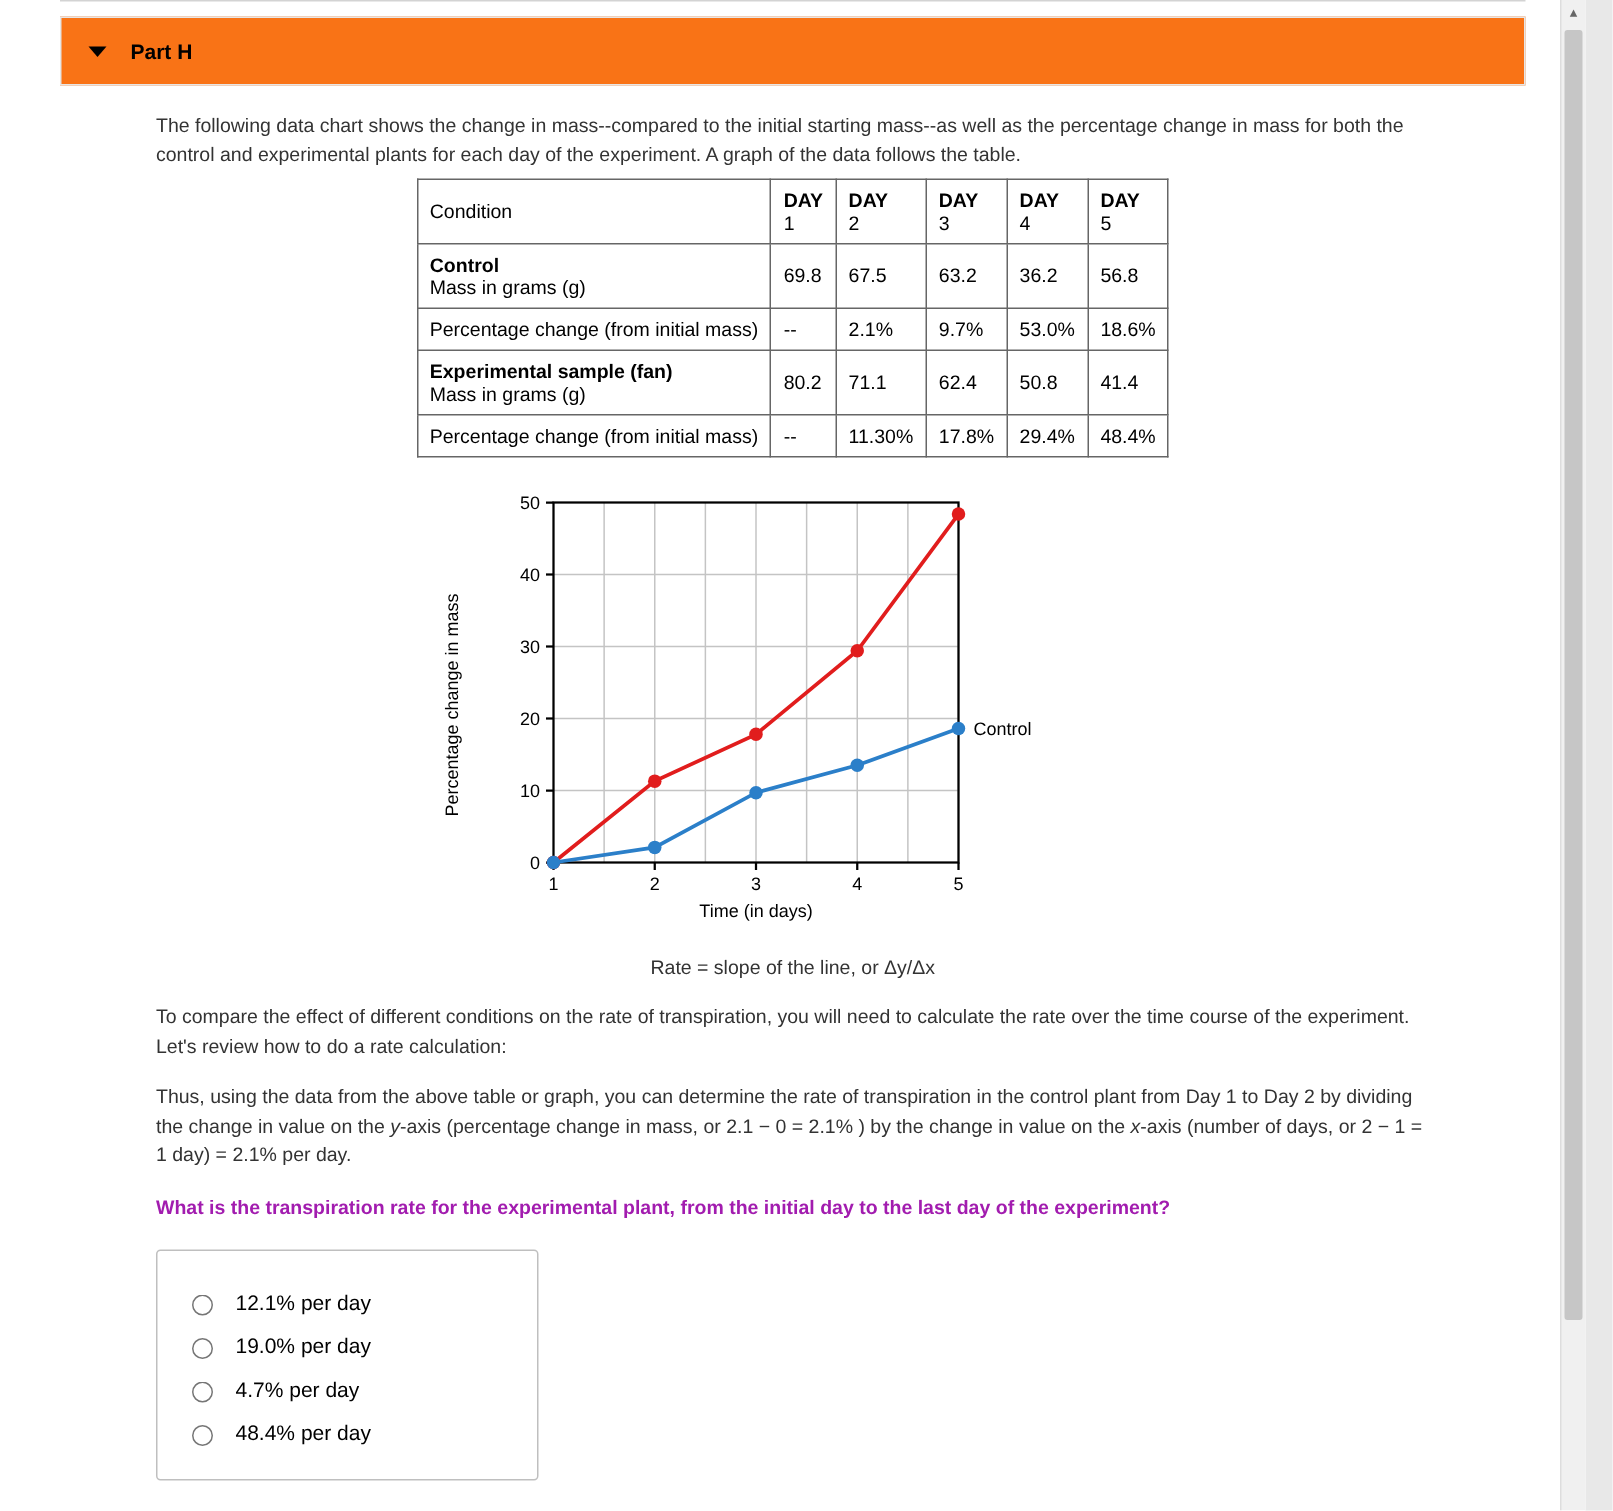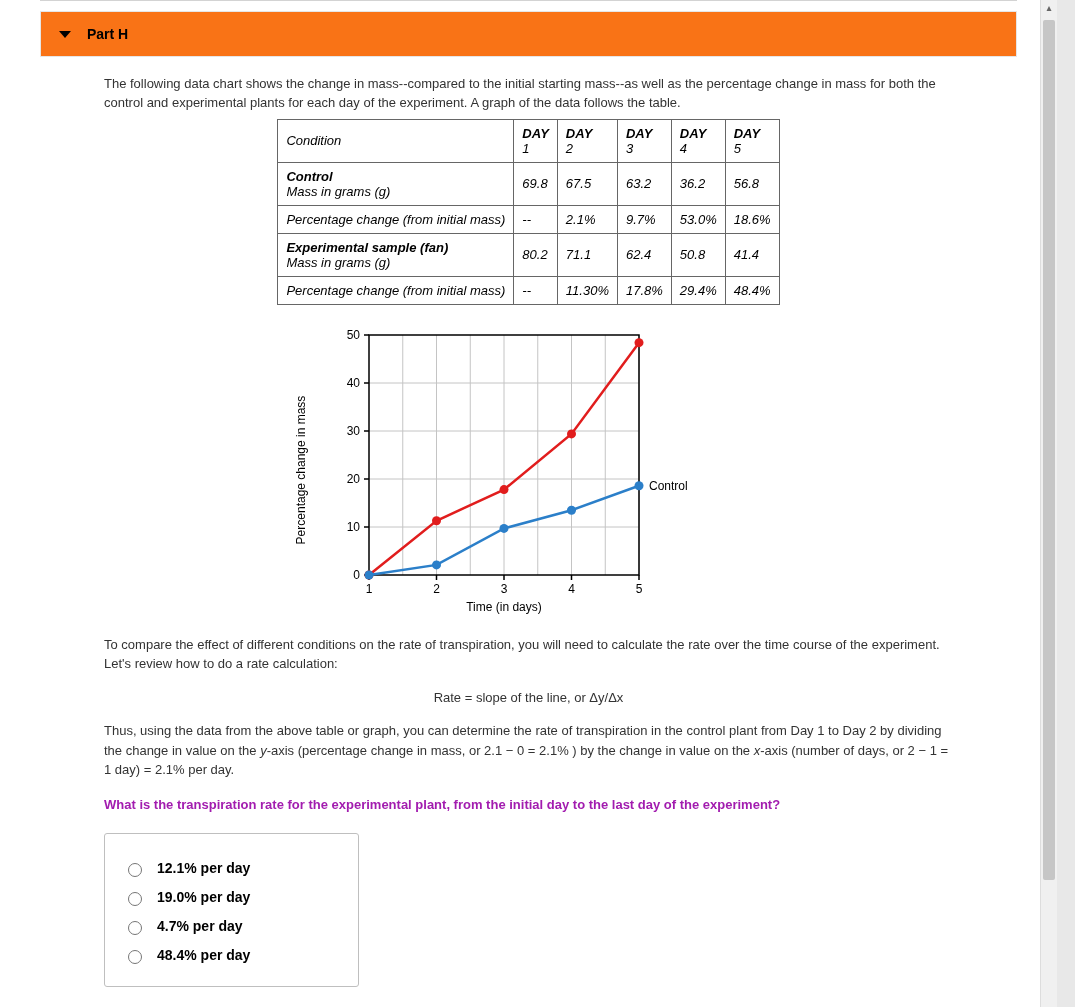--- a/index.html
+++ b/index.html
@@ -39,21 +39,20 @@
     border-right: 6px solid transparent;
     border-top: 7px solid #000;
   }
   .part-title { font-weight: bold; font-size: 14px; color: #000; }
   .content { margin: 0 40px; }
   .intro-text { padding: 0 64px; line-height: 1.45; color: #333; margin-bottom: 4px; }
 
   table.data-table {
     border-collapse: collapse;
     margin: 6px auto 20px auto;
-    font-style: italic;
   }
   table.data-table th, table.data-table td {
     border: 1px solid #666;
     padding: 6px 8px;
     font-size: 13px;
     text-align: left;
     color: #000;
     background: #fff;
   }
   table.data-table .cond-col { text-align: left; min-width: 170px; }
@@ -102,21 +101,21 @@
   .radio-row {
     display: flex;
     align-items: center;
     gap: 12px;
     margin: 12px 6px;
     cursor: pointer;
   }
   .radio-row input[type=radio]{
     width: 14px; height: 14px; cursor: pointer;
   }
-  .radio-row label { cursor: pointer; font-size: 14px; color: #000; font-weight: bold; }
+  .radio-row label { cursor: pointer; font-size: 14px; color: #000; }
   .side-scroll {
     position: absolute;
     right: 0; top: 0; bottom: 0;
     width: 17px;
     background: #f0f0f0;
     border-left: 1px solid #ddd;
   }
   .side-scroll .arrow {
     position: absolute; top: 2px; left: 0; width: 100%; text-align: center;
     font-size: 10px; color: #666;
@@ -265,22 +264,22 @@
               <circle cx="117.5" cy="239.92" r="4.5" fill="#2b7fc9"></circle>
               <circle cx="185" cy="203.44" r="4.5" fill="#2b7fc9"></circle>
               <circle cx="252.5" cy="185.2" r="4.5" fill="#2b7fc9"></circle>
               <circle cx="320" cy="160.71999999999997" r="4.5" fill="#2b7fc9"></circle>
               <text x="330" y="-18.319999999999993" font-size="12" fill="#000" text-anchor="start">Experimental sample</text>
               <text x="330" y="164.71999999999997" font-size="12" fill="#000" text-anchor="start">Control</text>
             </svg>
         </div>
       </div>
 
+      <div class="body-para center">Rate = slope of the line, or Δy/Δx</div>
       <div class="body-para">To compare the effect of different conditions on the rate of transpiration, you will need to calculate the rate over the time course of the experiment. Let's review how to do a rate calculation:</div>
-      <div class="body-para center">Rate = slope of the line, or Δy/Δx</div>
       <div class="body-para">
         Thus, using the data from the above table or graph, you can determine the rate of transpiration in the control plant from Day 1 to Day 2 by dividing the change in value on the <i>y</i>-axis (percentage change in mass, or 2.1 − 0 = 2.1% ) by the change in value on the <i>x</i>-axis (number of days, or 2 − 1 = 1 day) = 2.1% per day.
       </div>
 
       <div class="question">What is the transpiration rate for the experimental plant, from the initial day to the last day of the experiment?</div>
 
       <div class="answer-box">
         <div id="options-holder">
             <div class="radio-row">
               <input type="radio" name="answer" id="opt0" style="">

